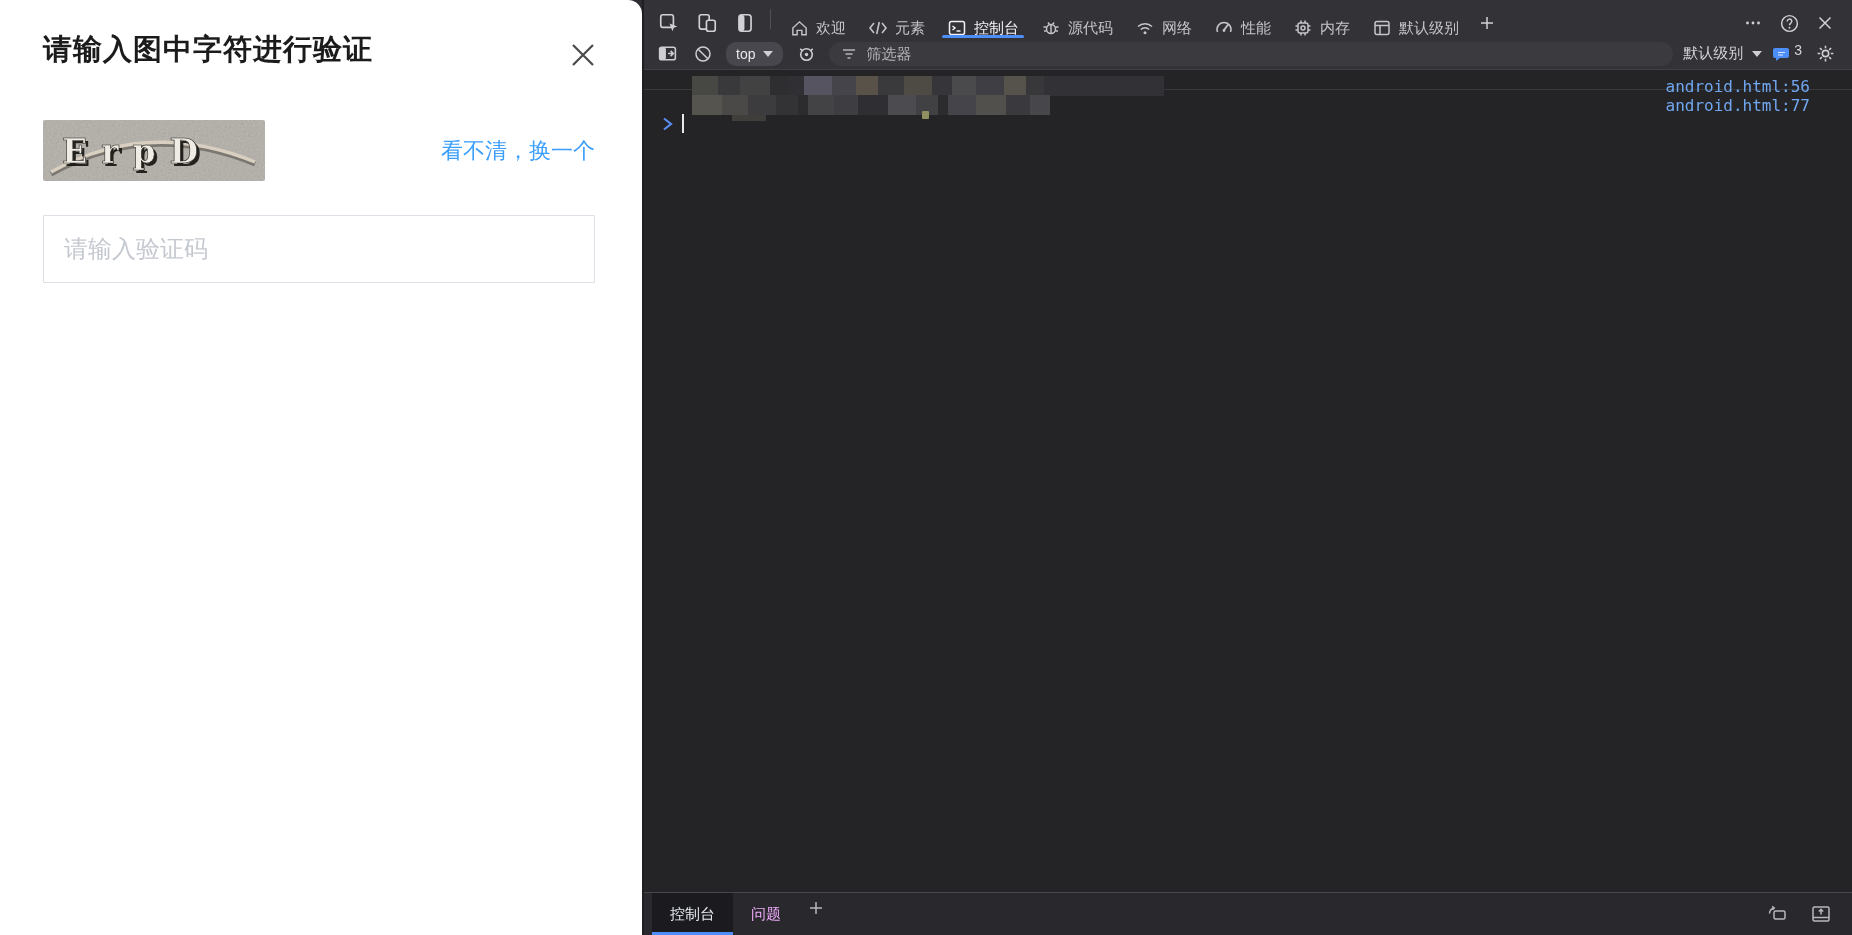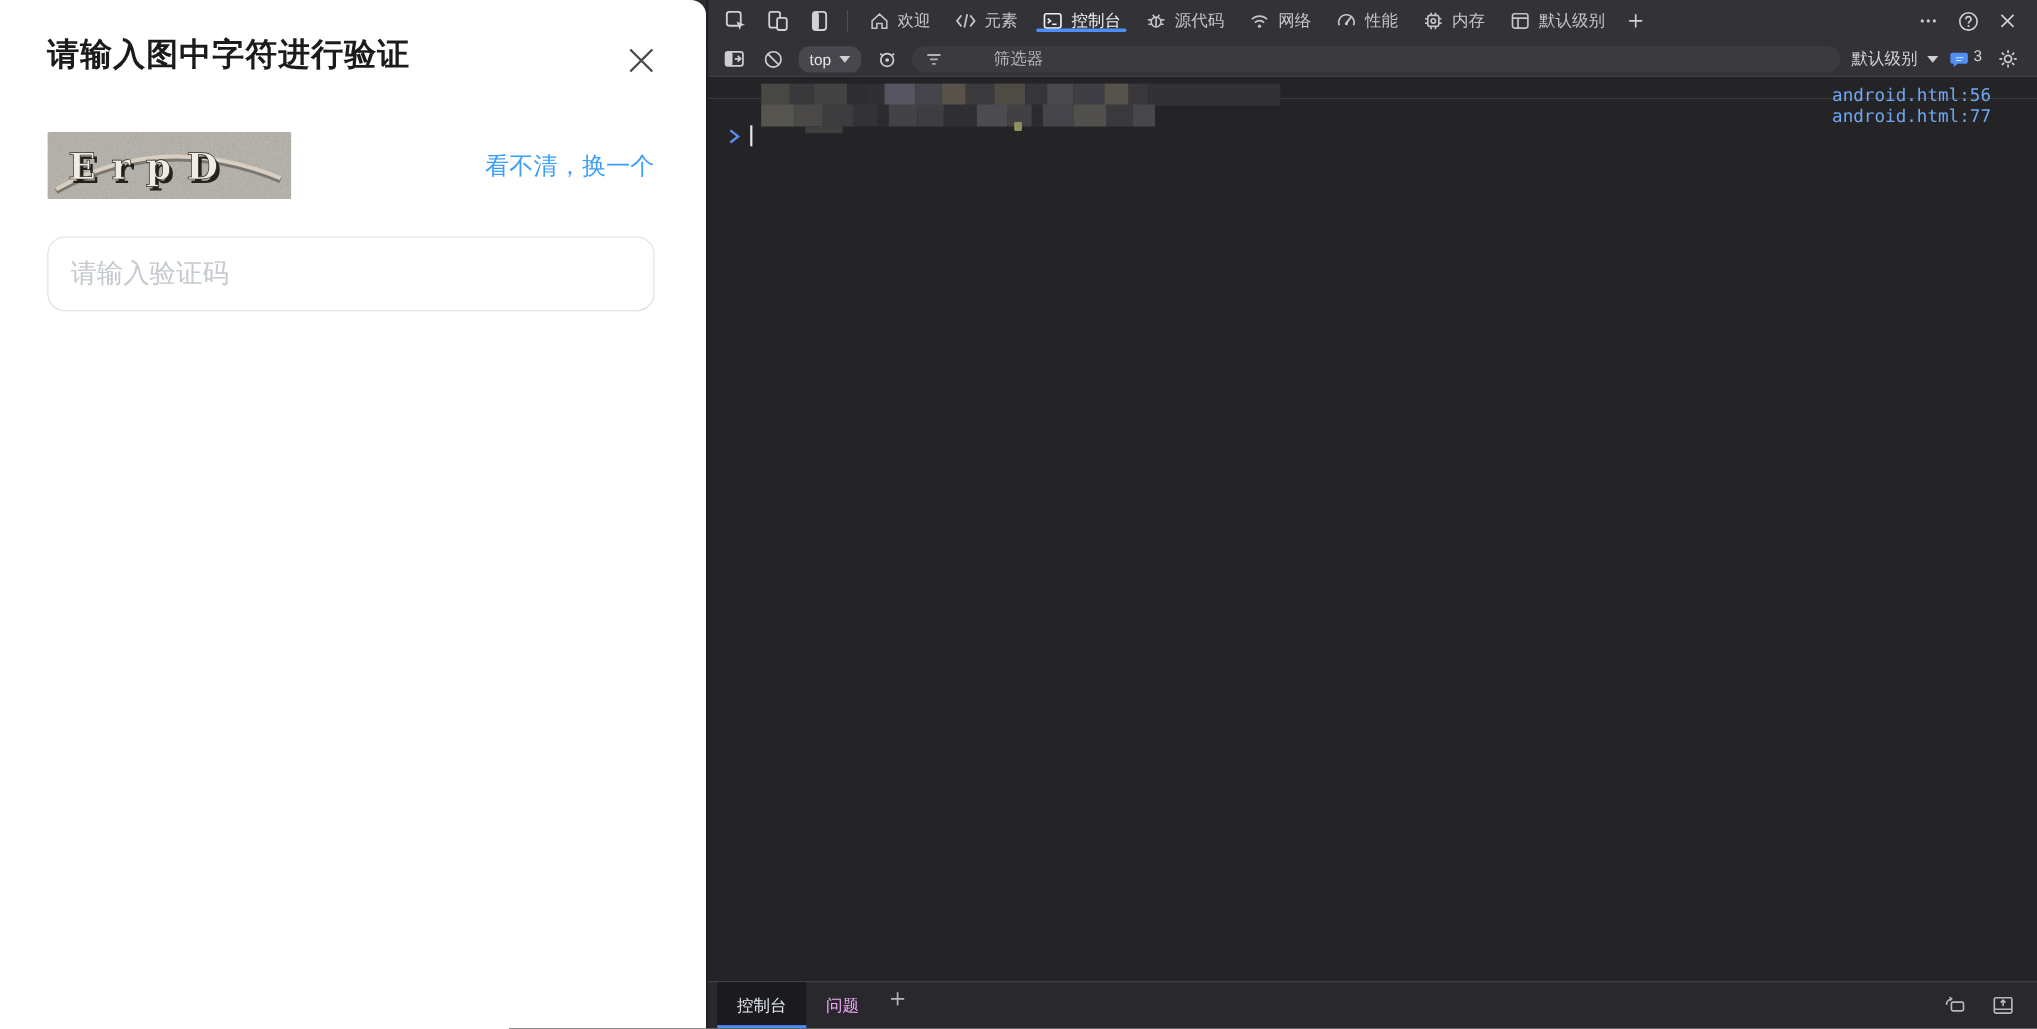--- a/index.html
+++ b/index.html
@@ -23,39 +23,39 @@
   .captcha-img {
     position:absolute; left:43px; top:120px; width:222px; height:61px;
     border-radius:2px; overflow:hidden;
   }
   .refresh-link {
     position:absolute; right:47px; top:136px;
     font-size:22px; color:#3d9ffc; text-decoration:none; cursor:pointer;
   }
   .captcha-input {
     position:absolute; left:43px; top:215px; width:552px; height:68px;
-    border:1px solid #dcdfe6; border-radius:16px; outline:none;
+    border:1px solid #dcdfe6; border-radius:1px; outline:none;
     font-size:24px; color:#333; padding:0 20px;
     font-family:"Liberation Sans","DejaVu Sans",sans-serif;
   }
   .captcha-input::placeholder { color:#c4c8cf; }
   .confirm-btn {
     position:absolute; left:43px; top:349px; width:552px; height:70px;
     background:#2e9bf7; border:none; border-radius:8px; cursor:pointer;
     font-size:30px; color:#ffffff; font-weight:500; letter-spacing:2px;
     font-family:"Liberation Sans","DejaVu Sans",sans-serif;
   }
 
   
   .devtools {
     position:absolute; left:642px; top:0; width:1210px; height:935px;
     background:#242427; border-left:2px solid #1f1f23; color:#c8c8cc;
   }
   .dt-tabbar {
-    display:flex; align-items:center; height:38px; background:#323237;
+    display:flex; align-items:flex-end; height:38px; background:#323237;
     padding-left:8px; font-size:15px;
   }
   .dt-navicons { display:flex; align-items:center; gap:4px; }
   .icon-btn {
     background:none; border:none; color:#d2d2d6; cursor:pointer;
     display:flex; align-items:center; justify-content:center;
     width:34px; height:30px; padding:0;
   }
   .dt-divider { width:1px; height:20px; background:#505056; margin:auto 8px; }
   .dt-tab {
@@ -81,21 +81,21 @@
   .context-pill {
     display:flex; align-items:center; gap:8px; height:24px; padding:0 10px;
     background:#47474d; border-radius:10px; color:#e8e8ea; font-size:14px; cursor:pointer; flex:none;
   }
   .filter-pill {
     flex:1; display:flex; align-items:center; gap:9px; height:24px;
     background:#3a3a3f; border-radius:12px; padding:0 12px;
   }
   .filter-pill input {
     flex:1; background:transparent; border:none; outline:none;
-    color:#22c55e; font-size:15px; font-family:"Liberation Sans","DejaVu Sans",sans-serif;margin-left:37px;
+    color:#22c55e; font-size:15px; font-family:"Liberation Sans","DejaVu Sans",sans-serif;
   }
   .filter-pill input::placeholder { color:#b4b4b9; }
   .level-select { display:flex; align-items:center; gap:9px; color:#d4d4d7; font-size:15px; cursor:pointer; flex:none; }
   .msg-indicator { display:flex; align-items:flex-start; gap:4px; cursor:pointer; flex:none; }
   .msg-count { font-size:14px; color:#d4d4d7; transform:translateY(-3px); }
   .chev { width:0; height:0; border-left:5px solid transparent; border-right:5px solid transparent; border-top:6px solid #cfcfd3; }
 
   .dt-console { position:absolute; top:71px; bottom:43px; left:0; right:0; background:#242427; overflow:hidden; }
   .log-row { position:relative; height:19px; border-bottom:1px solid #39393e; }
   .log-row .blocks { position:absolute; left:48px; top:5px; display:flex; height:20px; }

